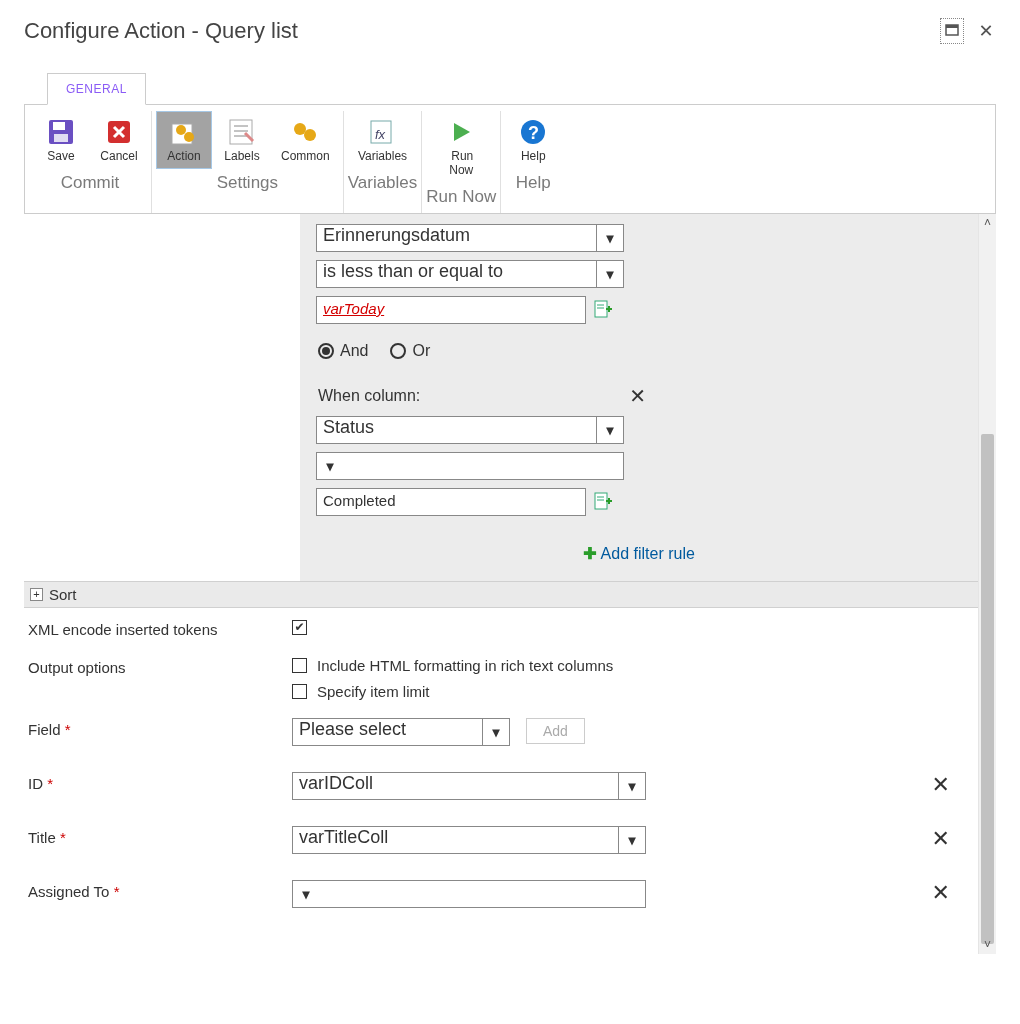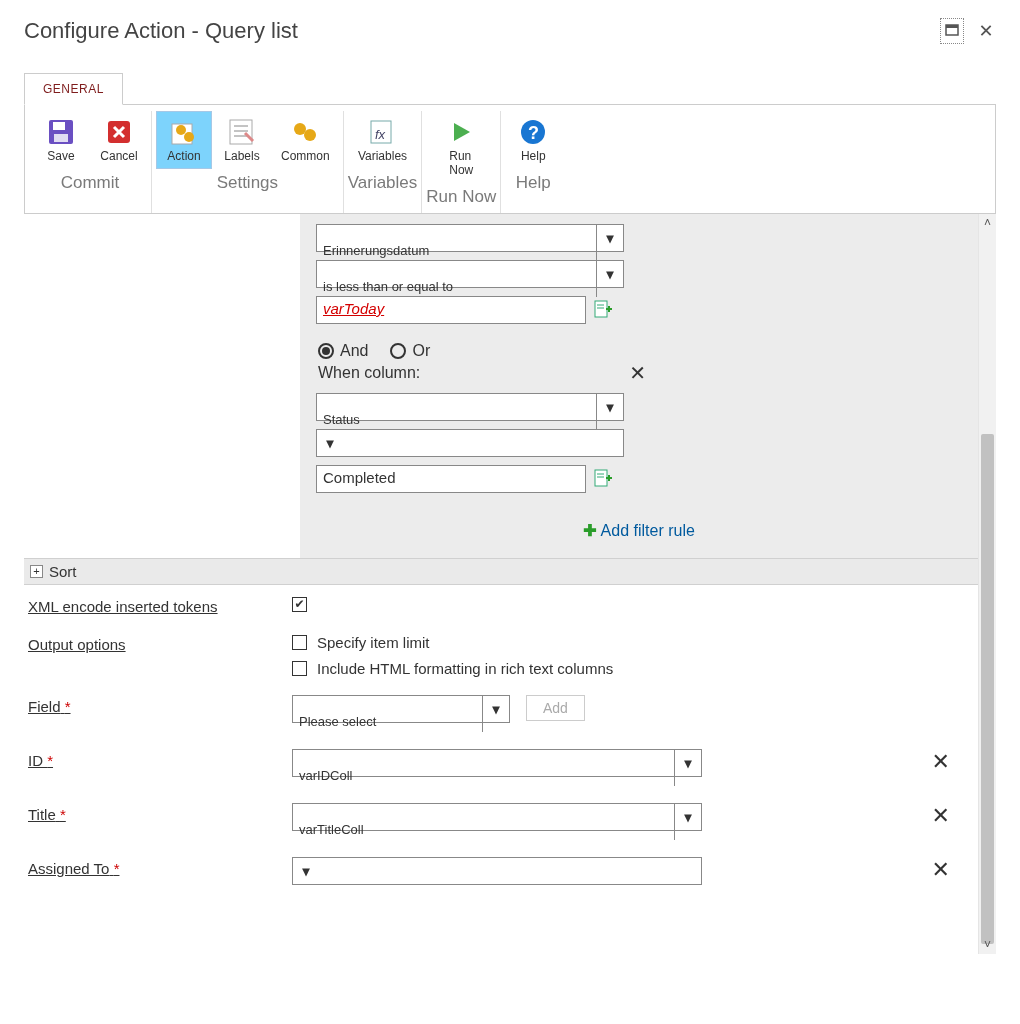--- a/index.html
+++ b/index.html
@@ -43,26 +43,27 @@
   }
   .tabs {
     margin-top: 28px;
     display: flex;
     border-bottom: 1px solid #ccc;
   }
   .tab {
     padding: 8px 18px;
     font-size: 12px;
     letter-spacing: 0.5px;
-    color: #7f1d1d;
+    color: #8b5cf6;
     border: 1px solid #ccc;
     border-bottom: 1px solid #fff;
     background: #fff;
     position: relative;
     top: 1px;
+    margin-left: 23px;
   }
   .ribbon {
     display: flex;
     border: 1px solid #ccc;
     border-top: none;
     background: #fff;
     padding: 6px 4px 0 4px;
     font-size: 12px;
     color: #333;
   }
@@ -82,30 +83,30 @@
     display: flex;
     flex-direction: column;
     align-items: center;
     justify-content: flex-start;
     padding: 4px 8px;
     cursor: pointer;
     border: 1px solid transparent;
     min-width: 56px;
   }
   .ribbon-item.active {
-    background: #7dd3fc;
+    background: #a3a3a3;
     border: 1px solid #a6c8e6;
   }
   .ribbon-icon {
     width: 32px; height: 32px;
     display: flex; align-items: center; justify-content: center;
     font-size: 26px;
   }
   .ribbon-label {
-    text-align: left;
+    text-align: right;
     line-height: 1.15;
     margin-top: 2px;
     color: #333;
   }
   .ribbon-group-label {
     font-size: 17px;
     color: #7a7a7a;
     padding: 4px 0 2px 0;
   }
   .content-area {
@@ -143,22 +144,22 @@
   .sel {
     display: flex;
     width: 308px;
     border: 1px solid #888;
     background: #fff;
     height: 28px;
     margin-bottom: 8px;
   }
   .sel-text {
     flex: 1;
-    padding: 18px 6px;
-    font-size: 13px;
+    padding: 0 6px;
+    font-size: 18px;
     color: #333;
     border-right: 1px solid #888;
   }
   .sel-arrow {
     width: 26px;
     display:flex;align-items:center;justify-content:center;
     font-size: 14px;
     font-weight: bold;
   }
   .txt {
@@ -176,21 +177,21 @@
   }
   .row-inline {
     display:flex; align-items:center; gap:8px; margin-bottom: 8px;
   }
   .insert-ref {
     width: 20px; height: 20px;
     cursor: pointer;
   }
   .radios {
     display:flex; gap:22px; align-items:center;
-    margin: 18px 0 1px 2px;
+    margin: 18px 0 24px 2px;
     font-size: 16px;
   }
   .radio {
     display:flex;align-items:center;gap:6px;cursor:pointer;
   }
   .radio-circle {
     width:16px;height:16px;border:2px solid #333;border-radius:50%;
     display:flex;align-items:center;justify-content:center;
   }
   .radio-dot {
@@ -232,21 +233,20 @@
   }
   .form-row {
     display:flex; align-items:flex-start;
     margin-bottom: 18px;
   }
   .form-label {
     width: 264px;
     font-size:15px;
     color:#333;
     padding-top:3px;
-    text-decoration:underline;
   }
   .req { color:#c00; }
   .chk {
     width:15px;height:15px;border:1px solid #333;
     display:inline-flex;align-items:center;justify-content:center;
     font-size:12px;cursor:pointer;margin-right:10px;
     position:relative;top:2px;
   }
   .chk.checked::after { content:"✔"; font-size:12px; }
   .opts { display:flex;flex-direction:column;gap:8px;font-size:15px; }
@@ -254,21 +254,21 @@
     width: 218px;
   }
   .btn-add {
     margin-left: 16px;
     padding: 4px 16px;
     border:1px solid #ccc;
     background:#fff;
     color:#aaa;
     font-size:14px;
   }
-  .wide-sel { width: 410px; }
+  .wide-sel { width: 354px; }
   .row-x {
     margin-left: auto;
     font-size:22px;
     cursor:pointer;
     padding-right: 4px;
   }
 </style>
 </head>
 <body>
 
@@ -472,22 +472,22 @@
 
       <div class="form-area">
         <div class="form-row">
           <div class="form-label">XML encode inserted tokens</div>
           <span class="chk checked"></span>
         </div>
 
         <div class="form-row">
           <div class="form-label">Output options</div>
           <div class="opts">
+            <div><span class="chk"></span><span>Include HTML formatting in rich text columns</span></div>
             <div><span class="chk"></span><span>Specify item limit</span></div>
-            <div><span class="chk"></span><span>Include HTML formatting in rich text columns</span></div>
           </div>
         </div>
 
         <div class="form-row">
           <div class="form-label"><span>Field</span> <span class="req">*</span></div>
           <div class="sel field-sel">
             <div class="sel-text">Please select</div>
             <div class="sel-arrow">▾</div>
           </div>
           <button class="btn-add" disabled="">Add</button>

